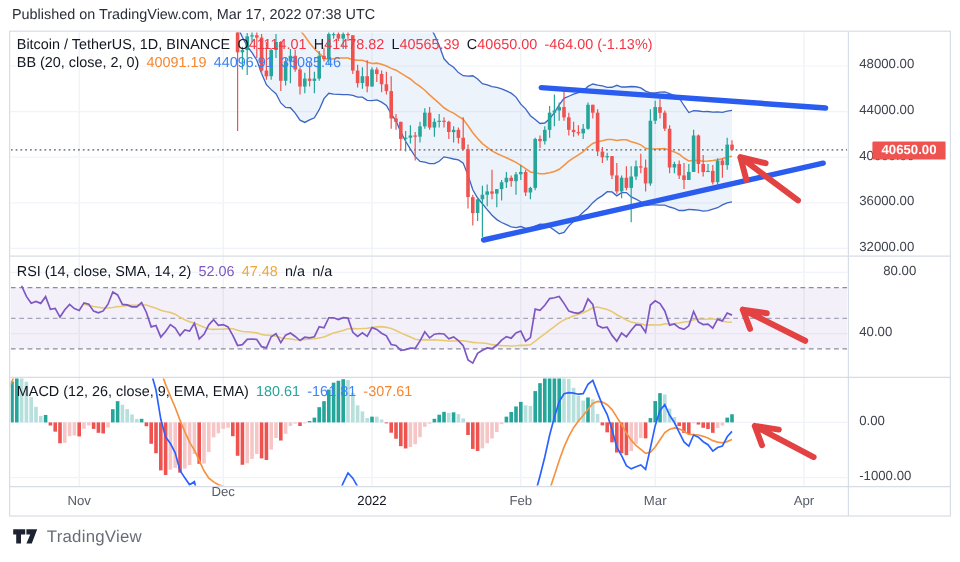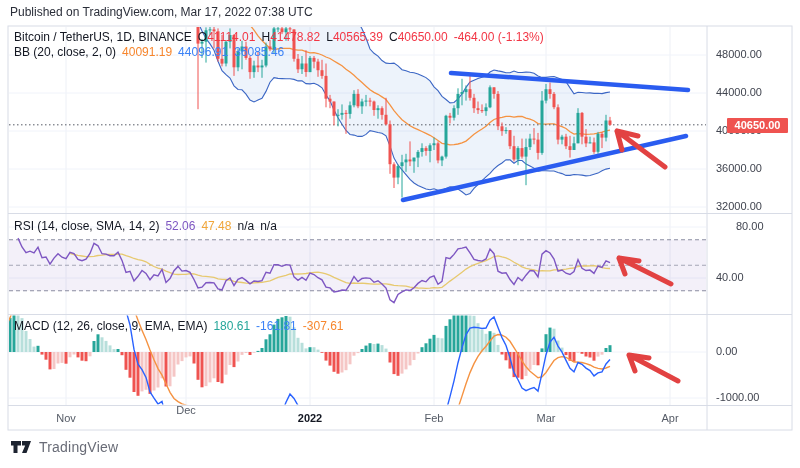--- a/index.html
+++ b/index.html
@@ -16,21 +16,21 @@
   .v-red{color:#f23645;}
   .v-blue{color:#3b82f6;}
   .v-orange{color:#f7862d;}
   .v-purple{color:#7e57c2;}
   .v-yellow{color:#f0a63a;}
   .v-teal{color:#26a69a;}
   .v-dark{color:#131722;}
   .sp{margin-right:6px;}
   .axis-label{position:absolute;z-index:2;font-size:11px;color:#40444f;}
   .time-label{position:absolute;z-index:2;font-size:11px;color:#555b66;transform:translateX(-50%);text-align:center;}
-  .time-label.bold{color:#131722;font-weight:bold;}
+  .time-label.bold{color:#131722;font-weight:normal;}
   #price-tag{position:absolute;z-index:4;left:727px;top:118px;width:61px;height:15px;
              background:#ef5350;color:#fff;font-size:11px;font-weight:bold;
              text-align:center;line-height:15px;border-radius:1px;}
   #footer{left:10px;top:438px;display:flex;align-items:center;gap:7px;}
   #tv-brand{font-size:14px;font-weight:500;color:#696c77;letter-spacing:0.2px;}
 </style>
 </head>
 <body>
 
 <div id="stage">

